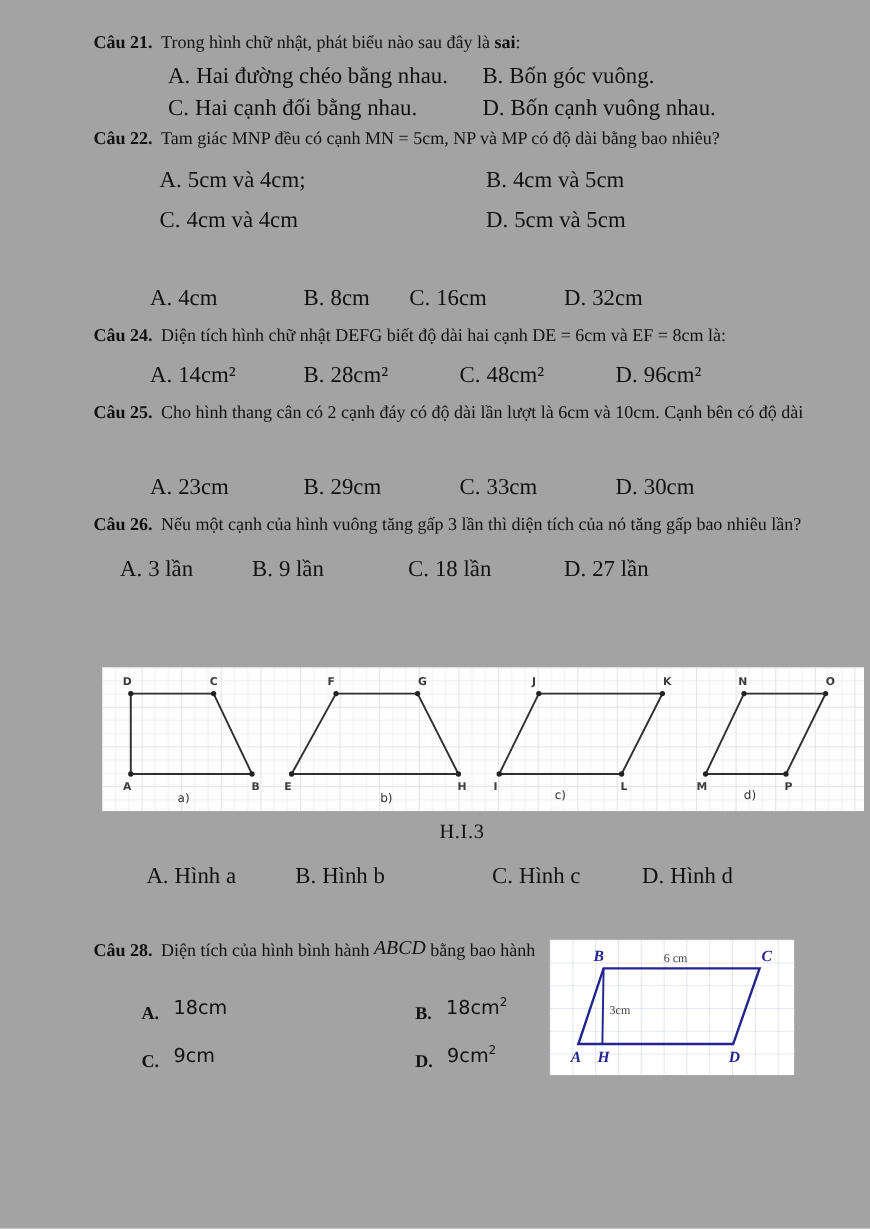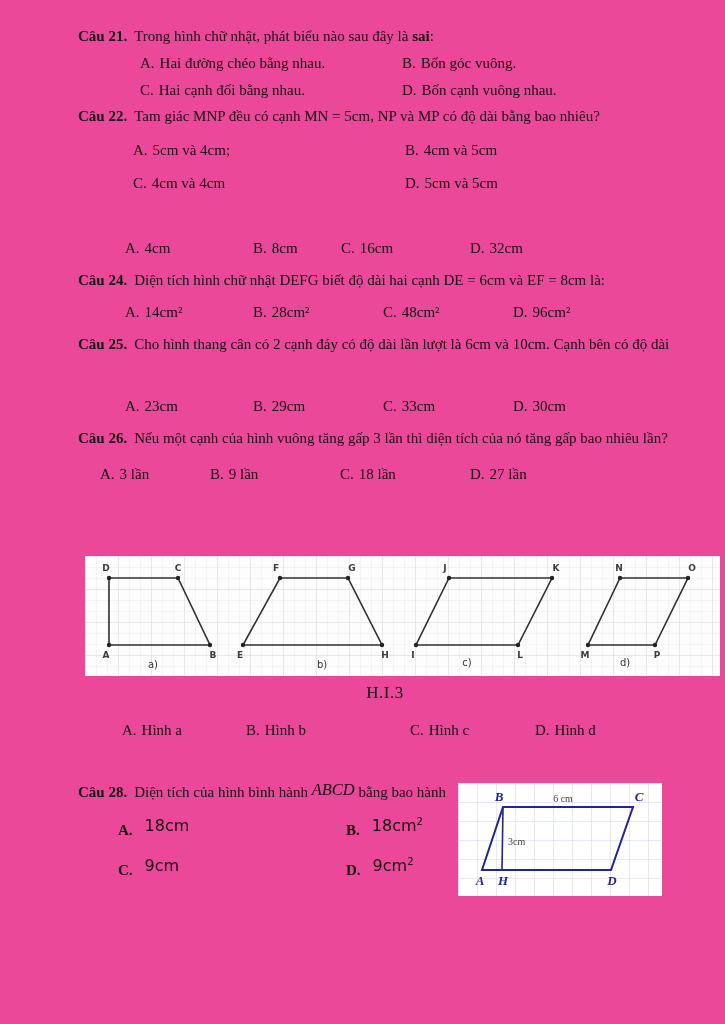--- a/index.html
+++ b/index.html
@@ -1,27 +1,27 @@
 <!DOCTYPE html>
 <html><head>
 <meta charset="utf-8">
 <style>
   html,body{margin:0;padding:0;background:#ffffff;}
-  .page{position:relative;width:725px;height:1024px;background:#ec4899;
+  .page{position:relative;width:725px;height:1024px;background:#a3a3a3;
         font-family:"Liberation Serif",serif;color:#111;overflow:hidden;}
   .stem{position:absolute;left:78px;font-size:15px;line-height:19px;white-space:nowrap;}
   .stem2{position:absolute;left:78px;font-size:15px;line-height:19px;white-space:nowrap;}
   .qlabel{font-weight:bold;margin-right:7px;}
-  .opt{position:absolute;font-size:15px;line-height:19px;white-space:nowrap;}
+  .opt{position:absolute;font-size:19px;line-height:19px;white-space:nowrap;}
   .okey{margin-right:5px;}
   .it{}
   .caption{position:absolute;left:85px;top:683px;width:600px;text-align:center;
            font-size:17px;letter-spacing:0.5px;}
   .figwrap{position:absolute;}
-  .mrow{position:absolute;font-size:15px;white-space:nowrap;}
+  .mrow{position:absolute;font-size:15px;white-space:nowrap;margin-top:14px;}
   .mval{font-family:"DejaVu Sans",sans-serif;font-size:16px;position:relative;top:-4px;margin-left:7px;}
   .mval sup{font-size:10px;}
   .q28var{font-style:italic;font-size:16.5px;position:relative;top:-2px;}
   svg text{font-family:"DejaVu Sans",sans-serif;}
   .vlabel{font-size:9px;font-weight:bold;fill:#3c3c3c;}
   .slabel{font-size:10px;fill:#333;}
   .bluelabel{font-family:"Liberation Serif",serif;font-weight:bold;font-style:italic;font-size:13px;fill:#24248f;}
   .dimlabel{font-family:"Liberation Serif",serif;font-size:10px;fill:#444;}
 </style>
 </head>

